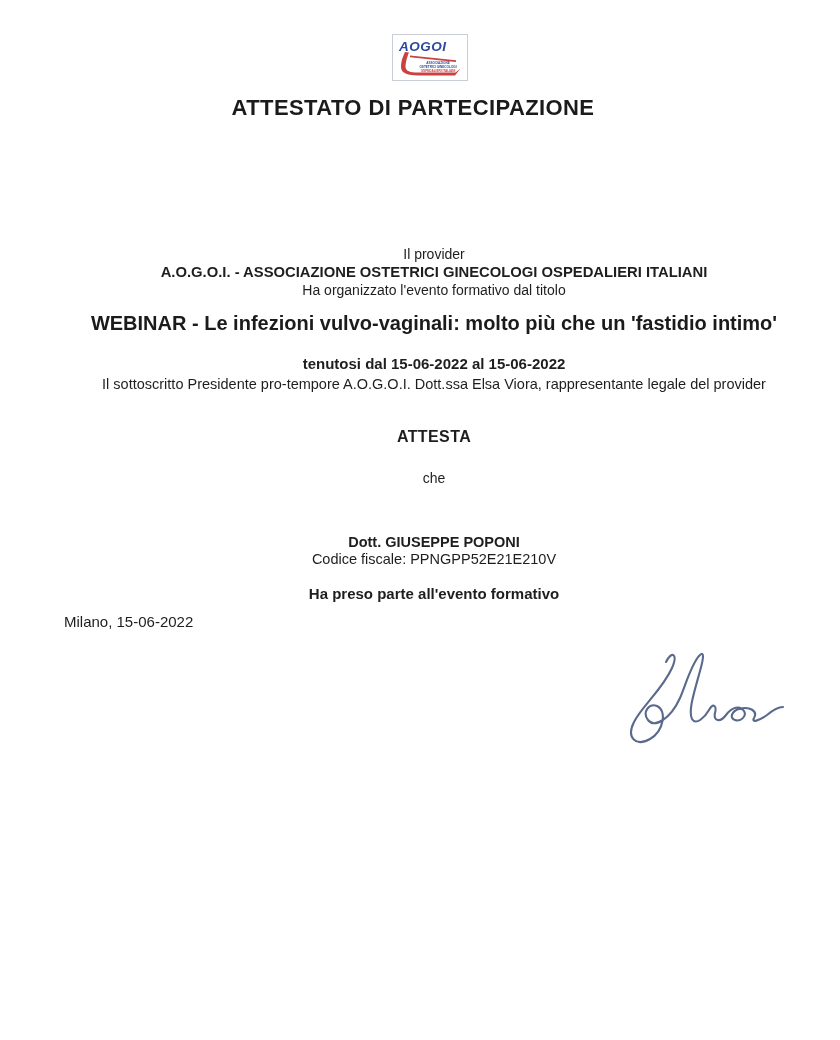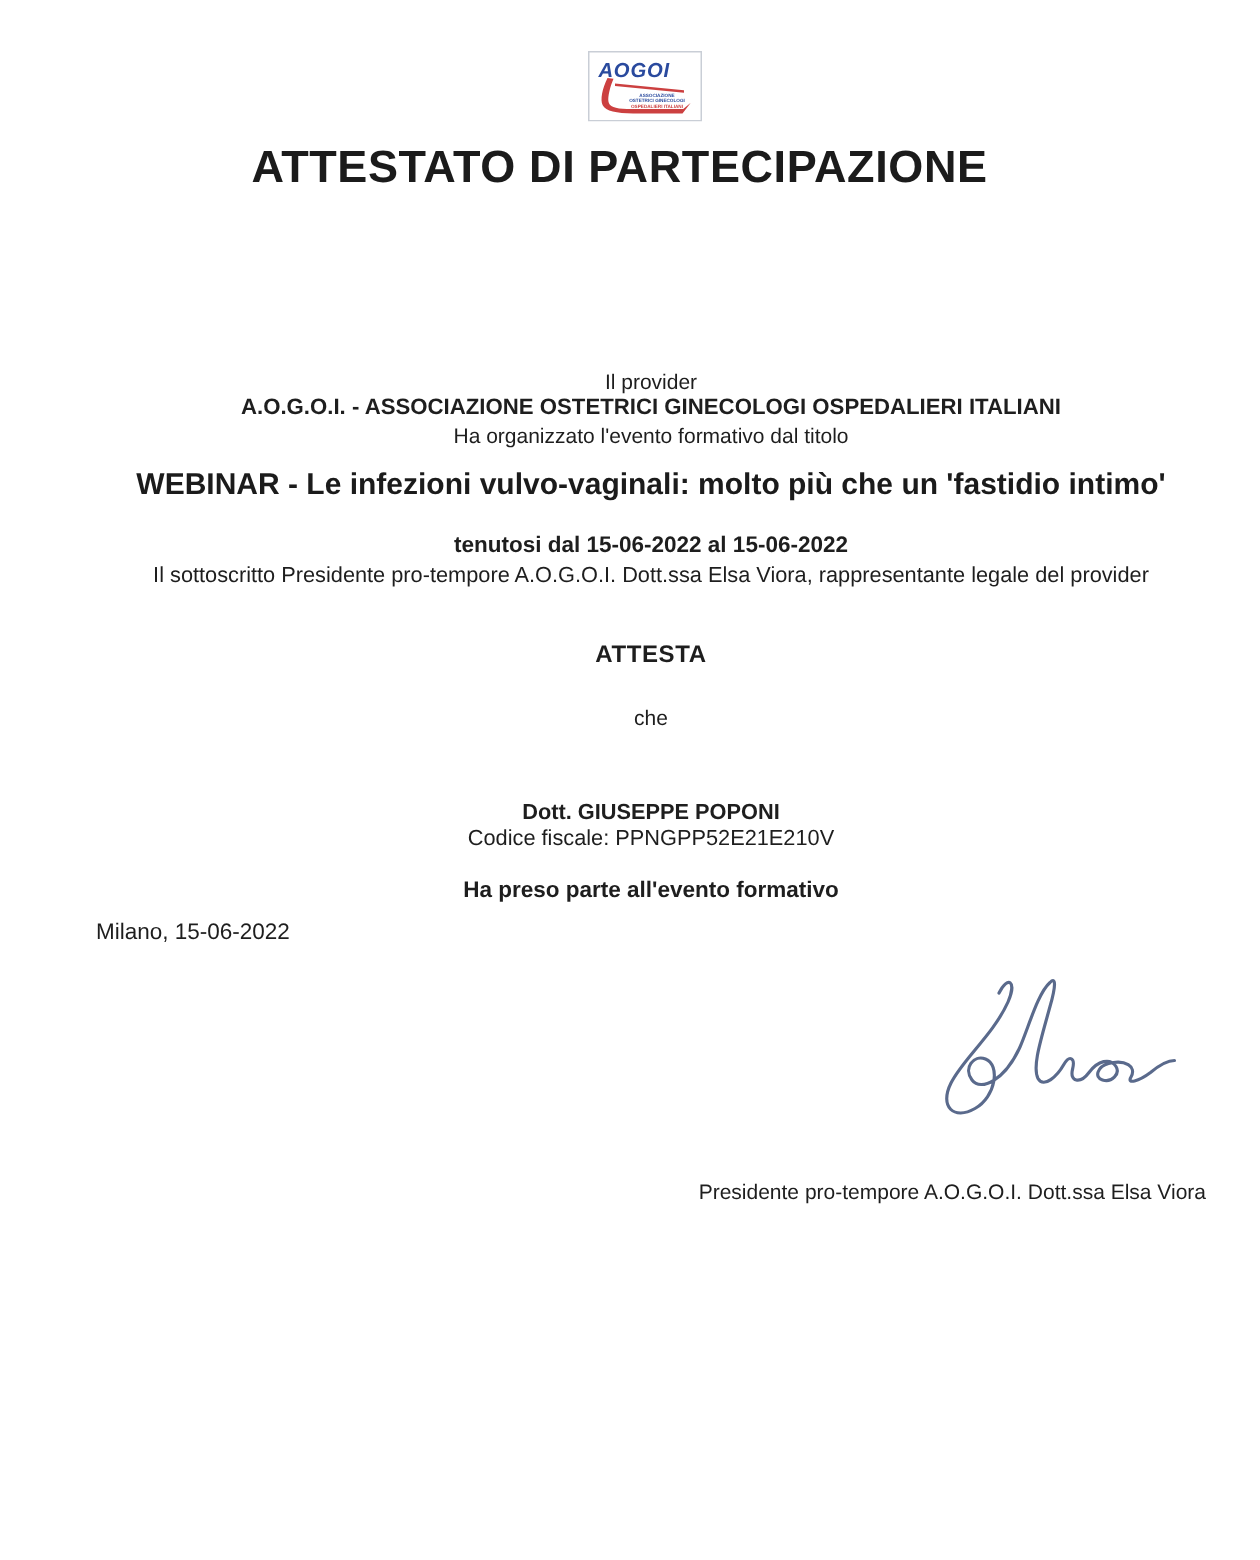--- a/index.html
+++ b/index.html
@@ -19,21 +19,21 @@
   .abs { position: absolute; }
 
   .logo-wrap {
     left: 392px; top: 34px;
     width: 76px; height: 47px;
   }
 
   .cert-title {
     left: 0; right: 14px; top: 95px;
     text-align: center;
-    font-size: 30px;
+    font-size: 22px;
     font-weight: bold;
     letter-spacing: 0.4px;
     color: #1b1b1b;
   }
 
   .provider-block {
     left: 24px; right: -4px; top: 245px;
     text-align: center;
     font-size: 14px;
     line-height: 18px;
@@ -173,16 +173,15 @@
                C 124,61 132,59 136,65
                C 139,70 133,76 127,74
                C 121,72 124,65 131,63
                C 142,60 150,65 146,72
                C 143,77 151,75 159,69
                C 165,64 171,61 175,61" fill="none" stroke-width="2.1" stroke-linecap="round" stroke-linejoin="round" stroke="#5a6a8c"></path>
     </svg>
   </div>
 
   <div class="abs signer-block">
-    <div>Presidente pro-tempore A.O.G.O.I. Dott.ssa Elsa Viora</div>
   </div>
 
 </div>
 
 </body></html>

